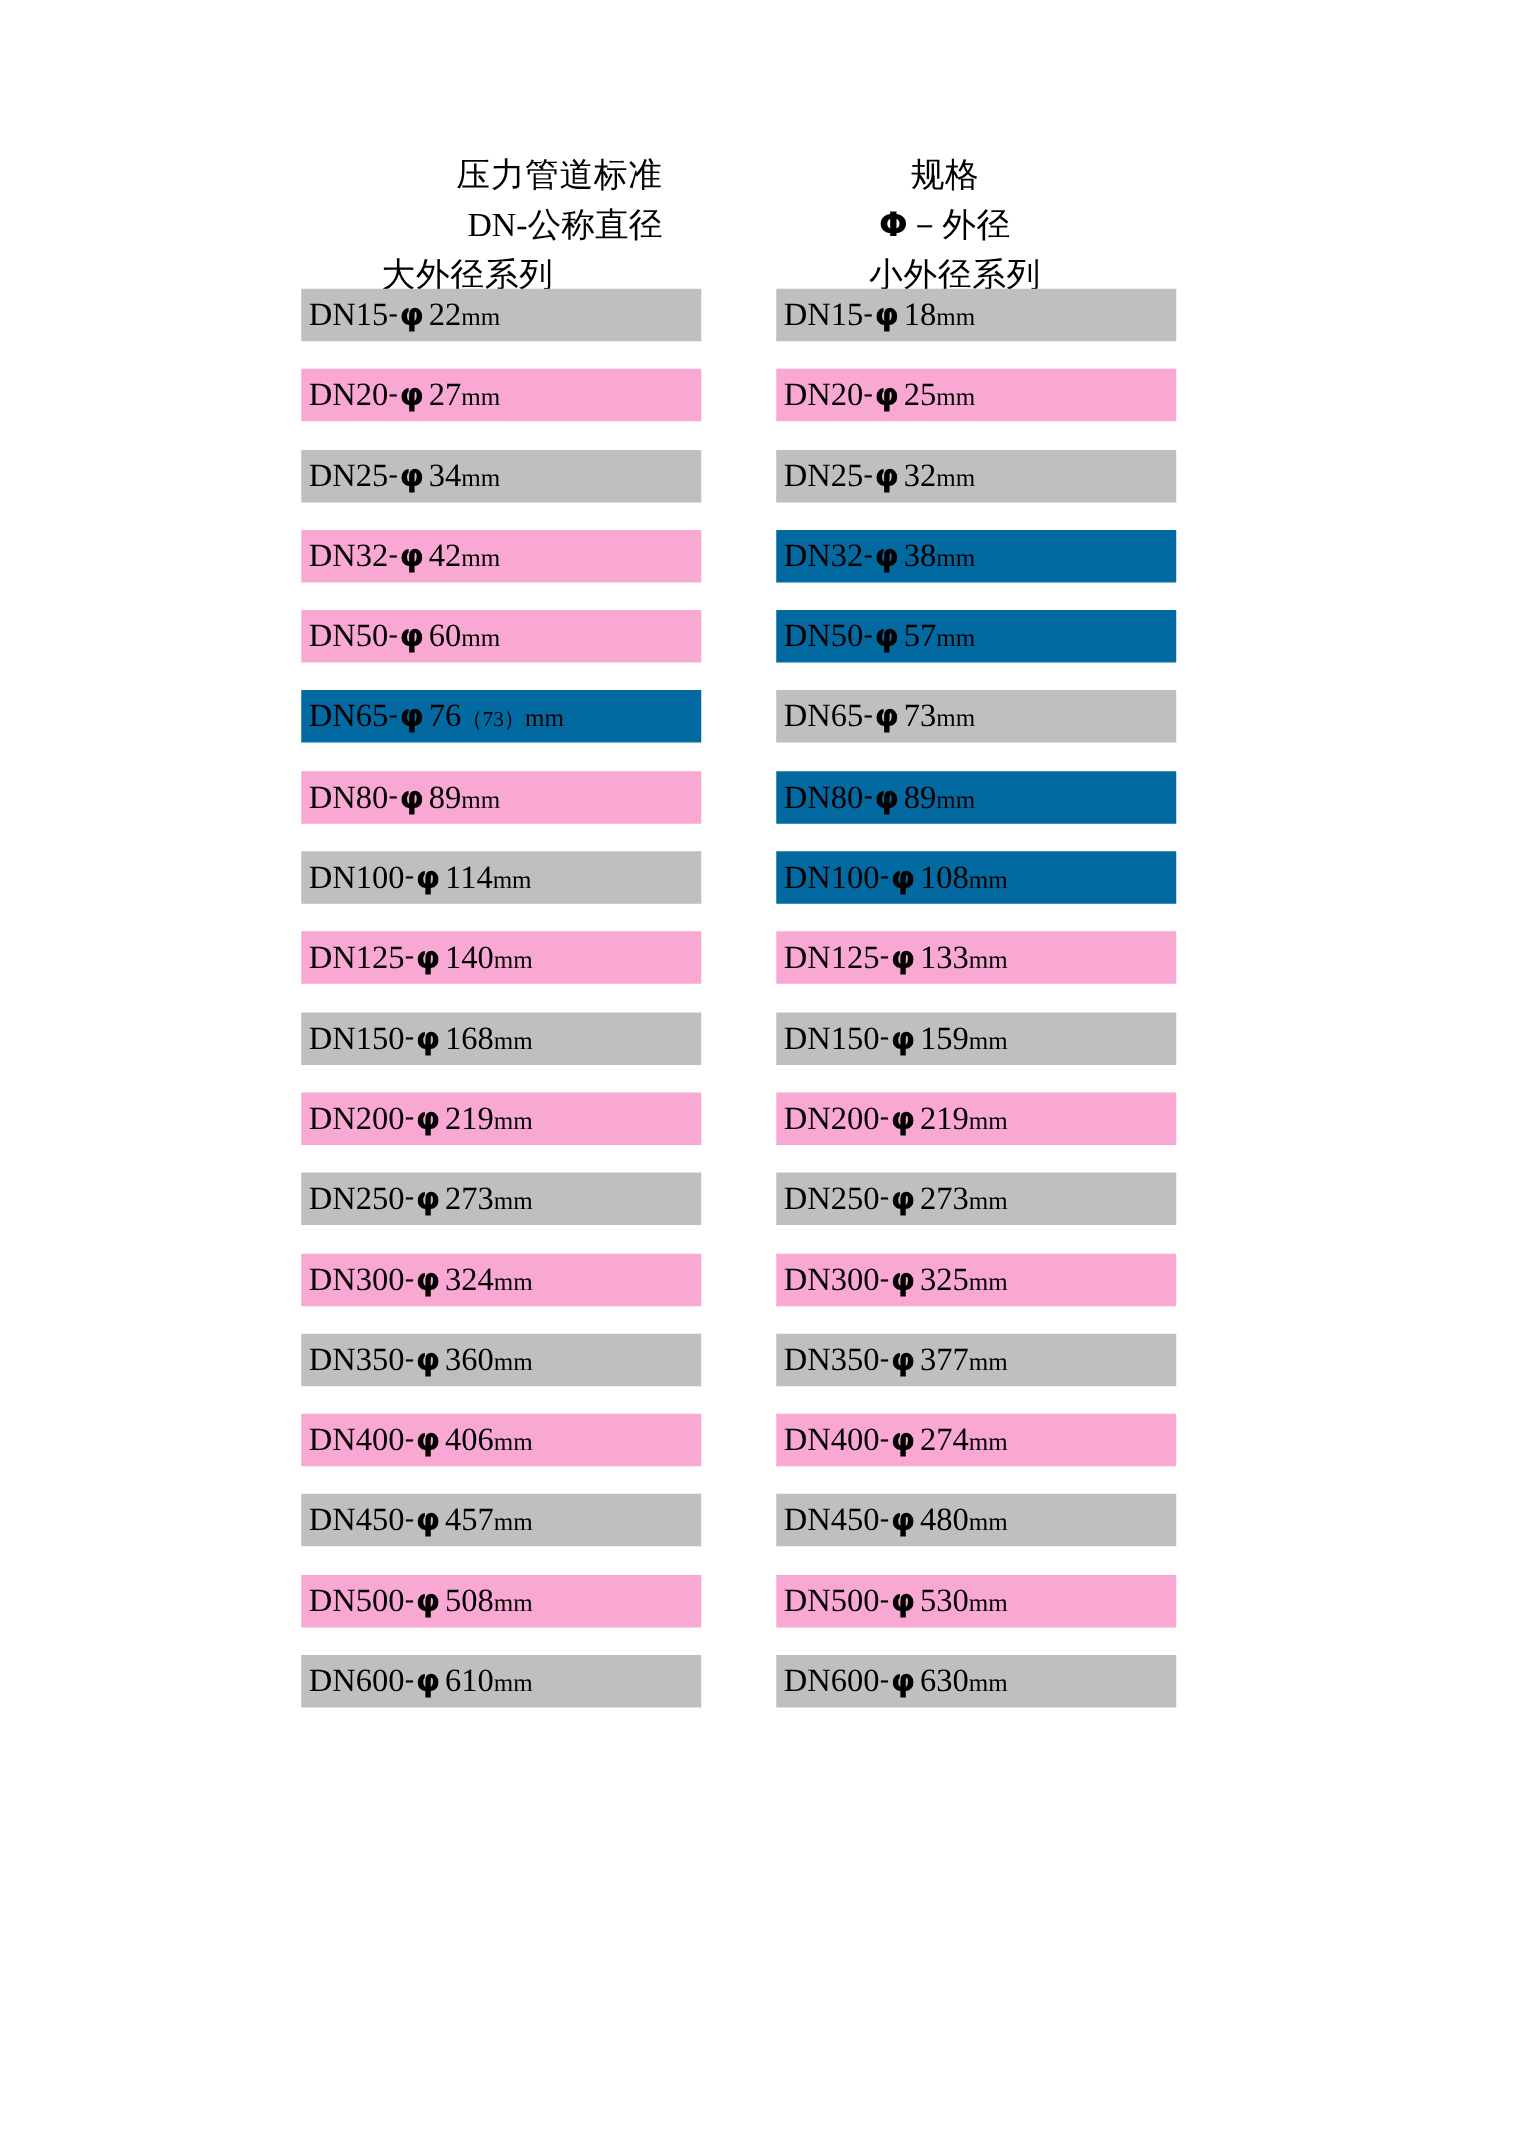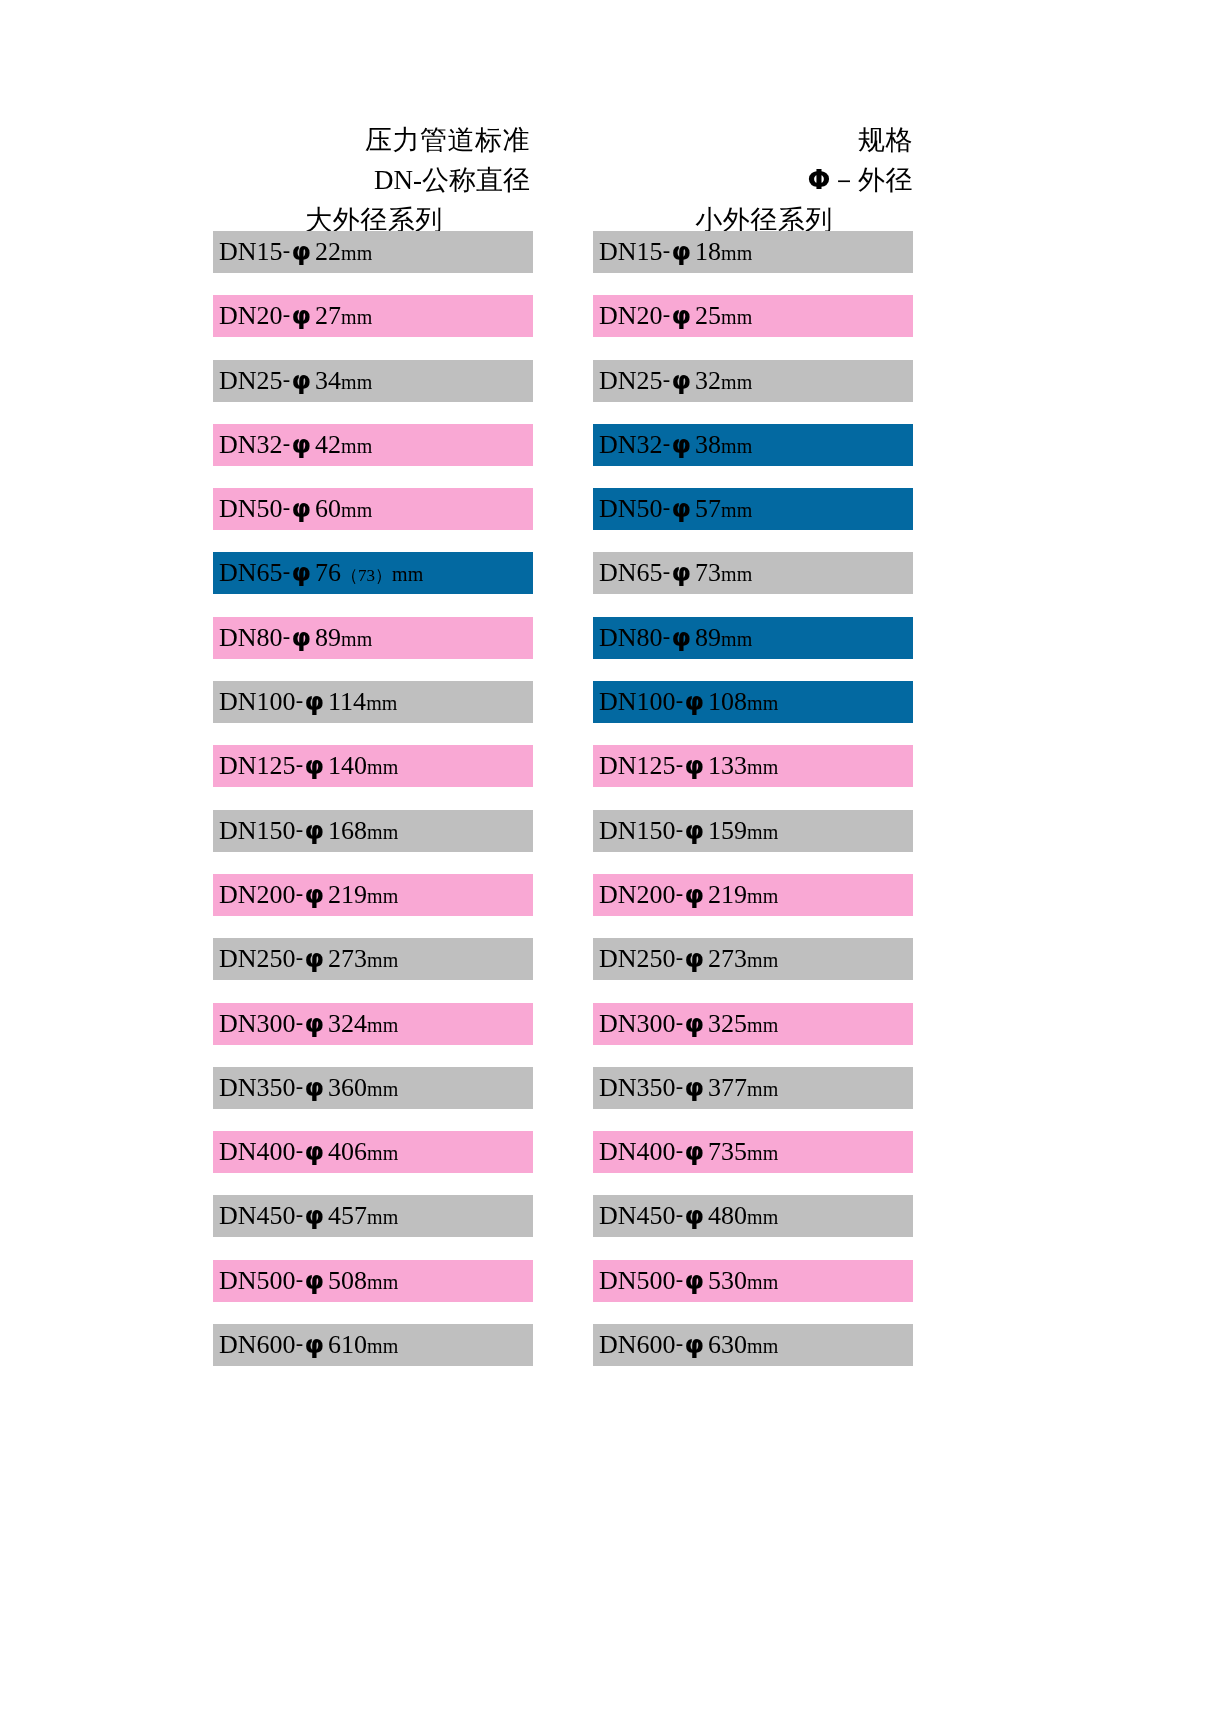--- a/index.html
+++ b/index.html
@@ -34,21 +34,21 @@
   .heading-row {
     display: flex;
     height: 40px;
     align-items: center;
   }
   .h-left, .h-right {
     width: 350px;
     box-sizing: border-box;
   }
   .h-left  { text-align: right; padding-right: 33px; }
-  .h-right { text-align: right;  padding-left: 36px; }
+  .h-right { text-align: center;  padding-left: 36px; }
 
   .cjk {
     font-family: "DejaVu Sans", "Liberation Sans", sans-serif;
     font-size: 27px;
     letter-spacing: 0.5px;
   }
   .lat {
     font-family: "Liberation Serif", "DejaVu Serif", serif;
     font-size: 27px;
   }
@@ -95,20 +95,21 @@
   .cellwrap.left  { padding-right: 30px; box-sizing: border-box; }
   .cellwrap.right { padding-left: 30px;  box-sizing: border-box; }
 
   .bar {
     height: 42px;
     display: flex;
     align-items: center;
     padding-left: 6px;
     box-sizing: border-box;
     width: 100%;
+    margin-left: 28px;
   }
   .bar.gray   { background: #bfbfbf; }
   .bar.blue   { background: #f9a8d4; }
   .bar.yellow { background: #0369a1; }
 
   .label {
     white-space: nowrap;
     line-height: 1;
   }
   .dn {
@@ -338,21 +339,21 @@
         </div>
       </div>
       <div class="trow">
         <div class="cellwrap left">
           <div class="bar blue">
             <div class="label"><span class="dn">DN400</span><span class="dash">-</span><span class="phi">φ</span><span class="num">406</span><span class="mm">mm</span></div>
           </div>
         </div>
         <div class="cellwrap right">
           <div class="bar blue">
-            <div class="label"><span class="dn">DN400</span><span class="dash">-</span><span class="phi">φ</span><span class="num">735</span><span class="mm">mm</span></div>
+            <div class="label"><span class="dn">DN400</span><span class="dash">-</span><span class="phi">φ</span><span class="num">274</span><span class="mm">mm</span></div>
           </div>
         </div>
       </div>
       <div class="trow">
         <div class="cellwrap left">
           <div class="bar gray">
             <div class="label"><span class="dn">DN450</span><span class="dash">-</span><span class="phi">φ</span><span class="num">457</span><span class="mm">mm</span></div>
           </div>
         </div>
         <div class="cellwrap right">

